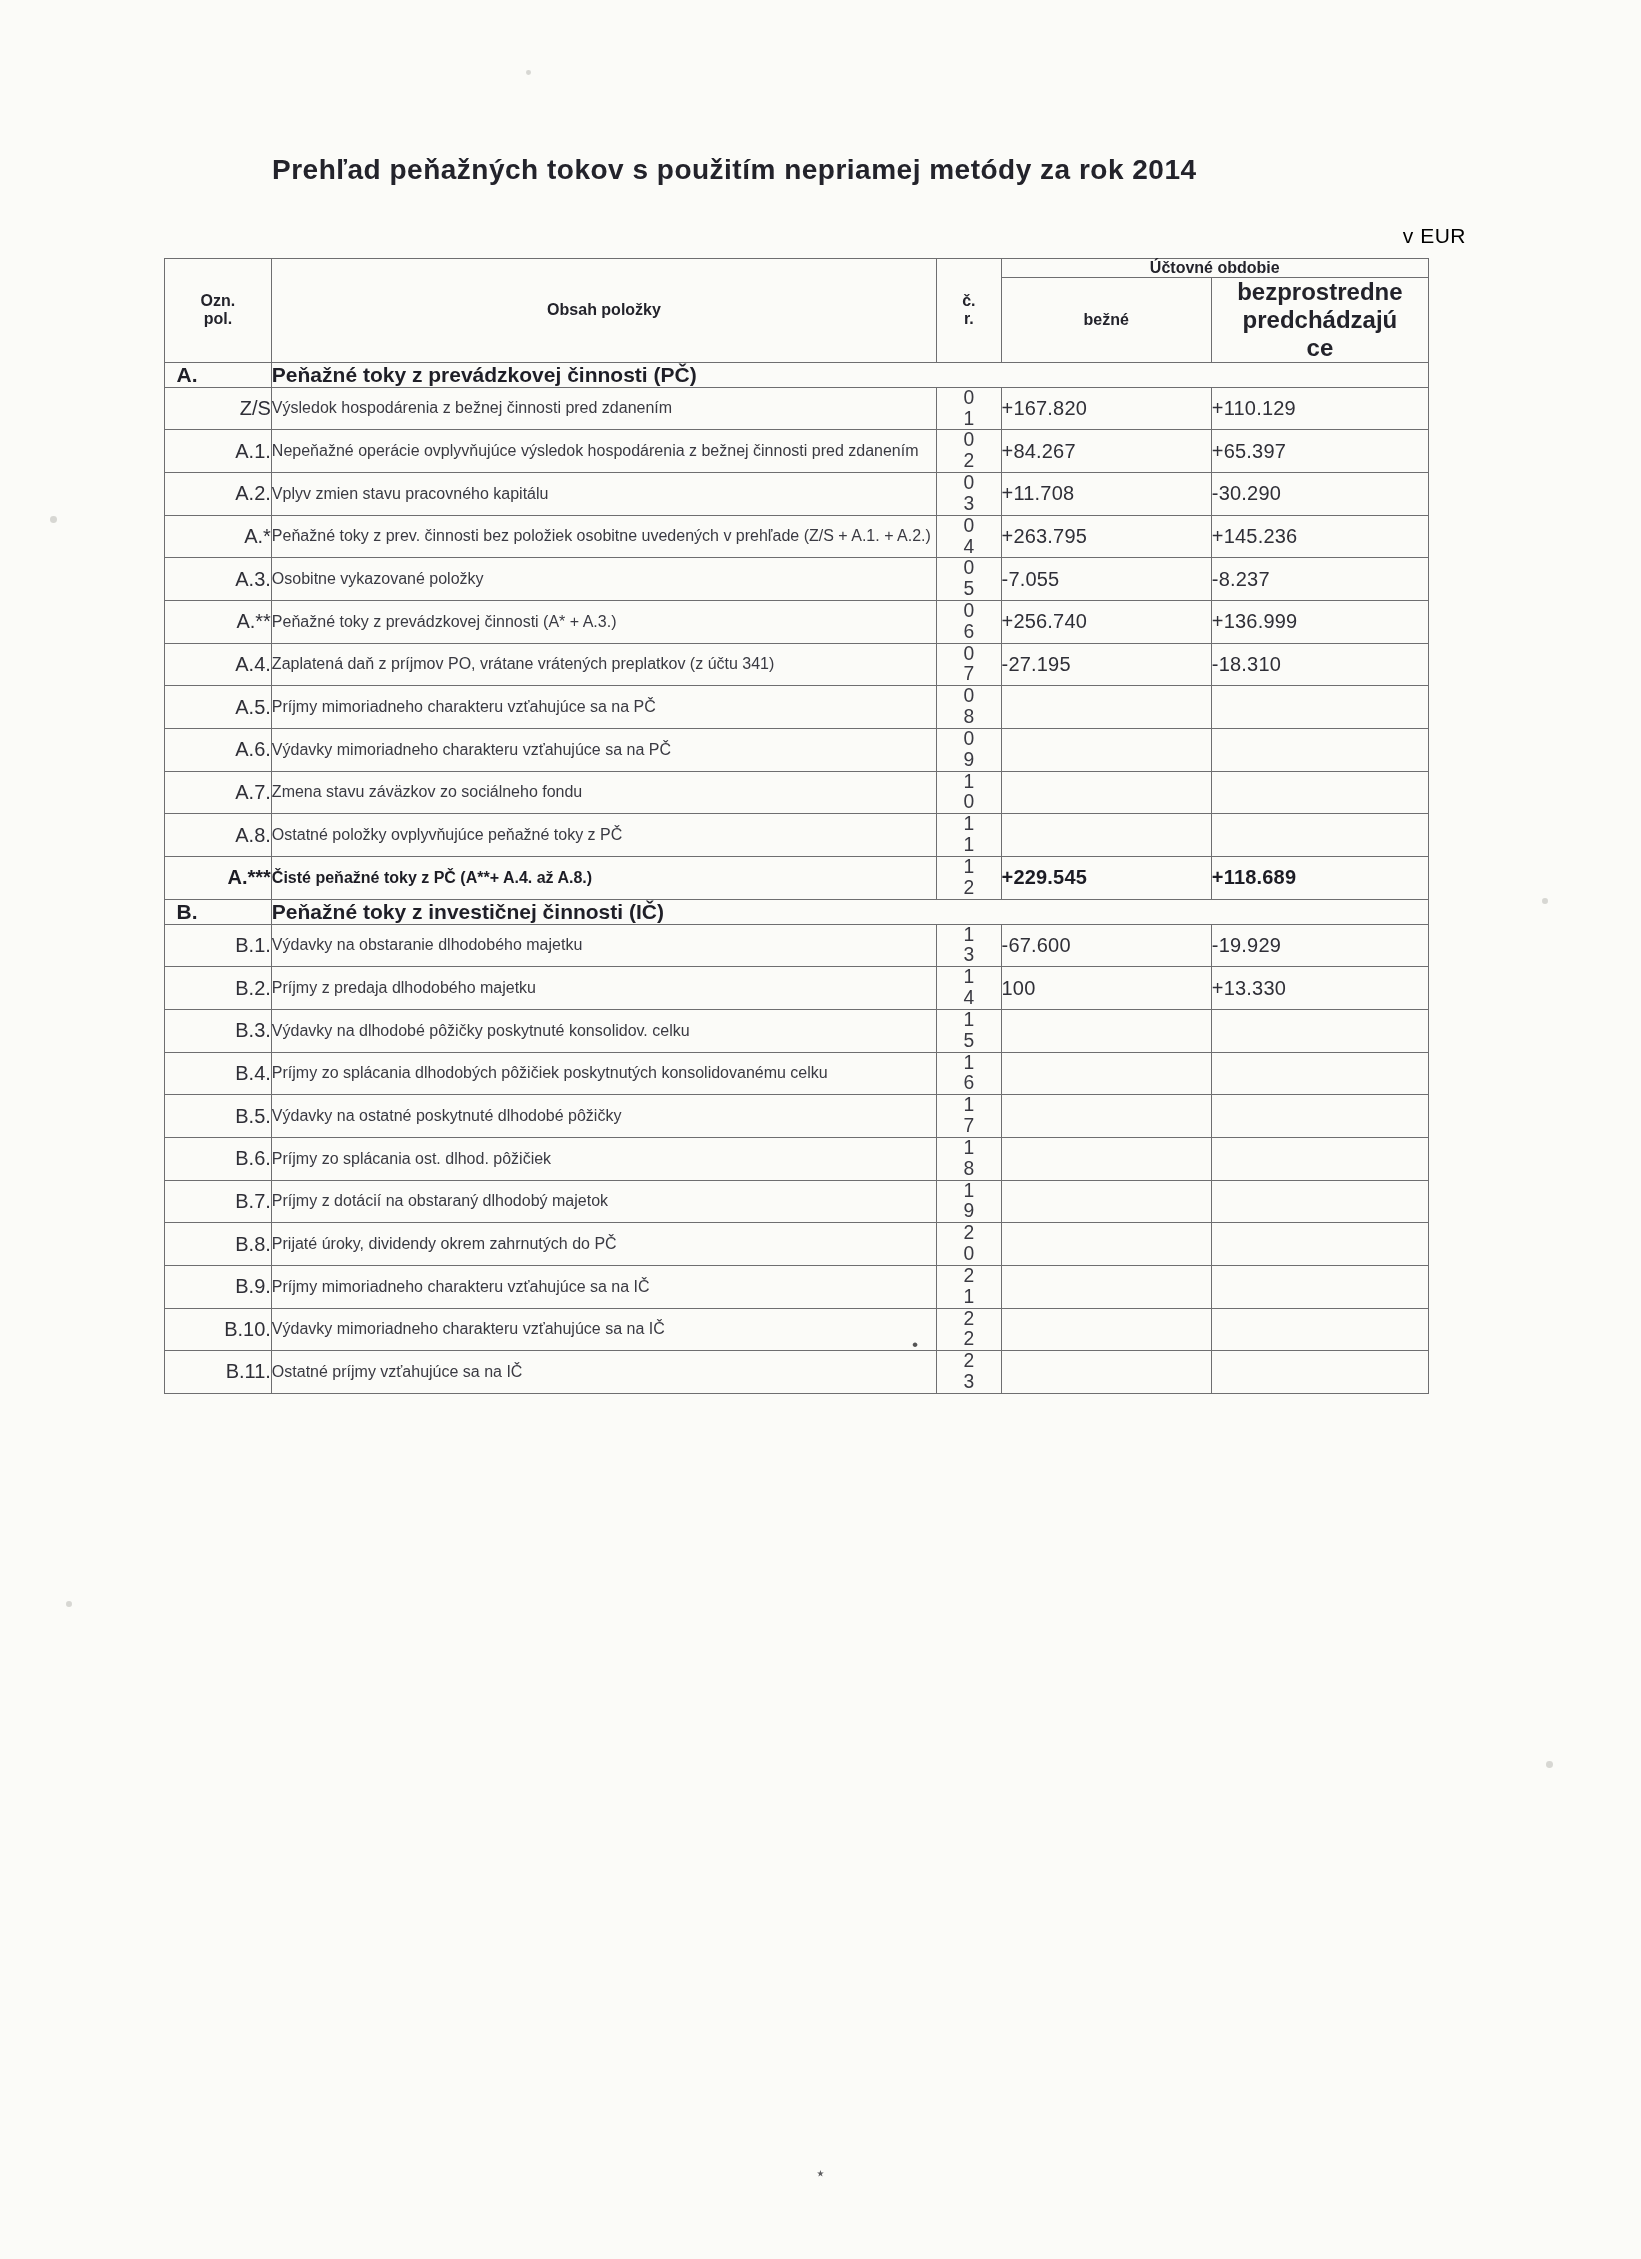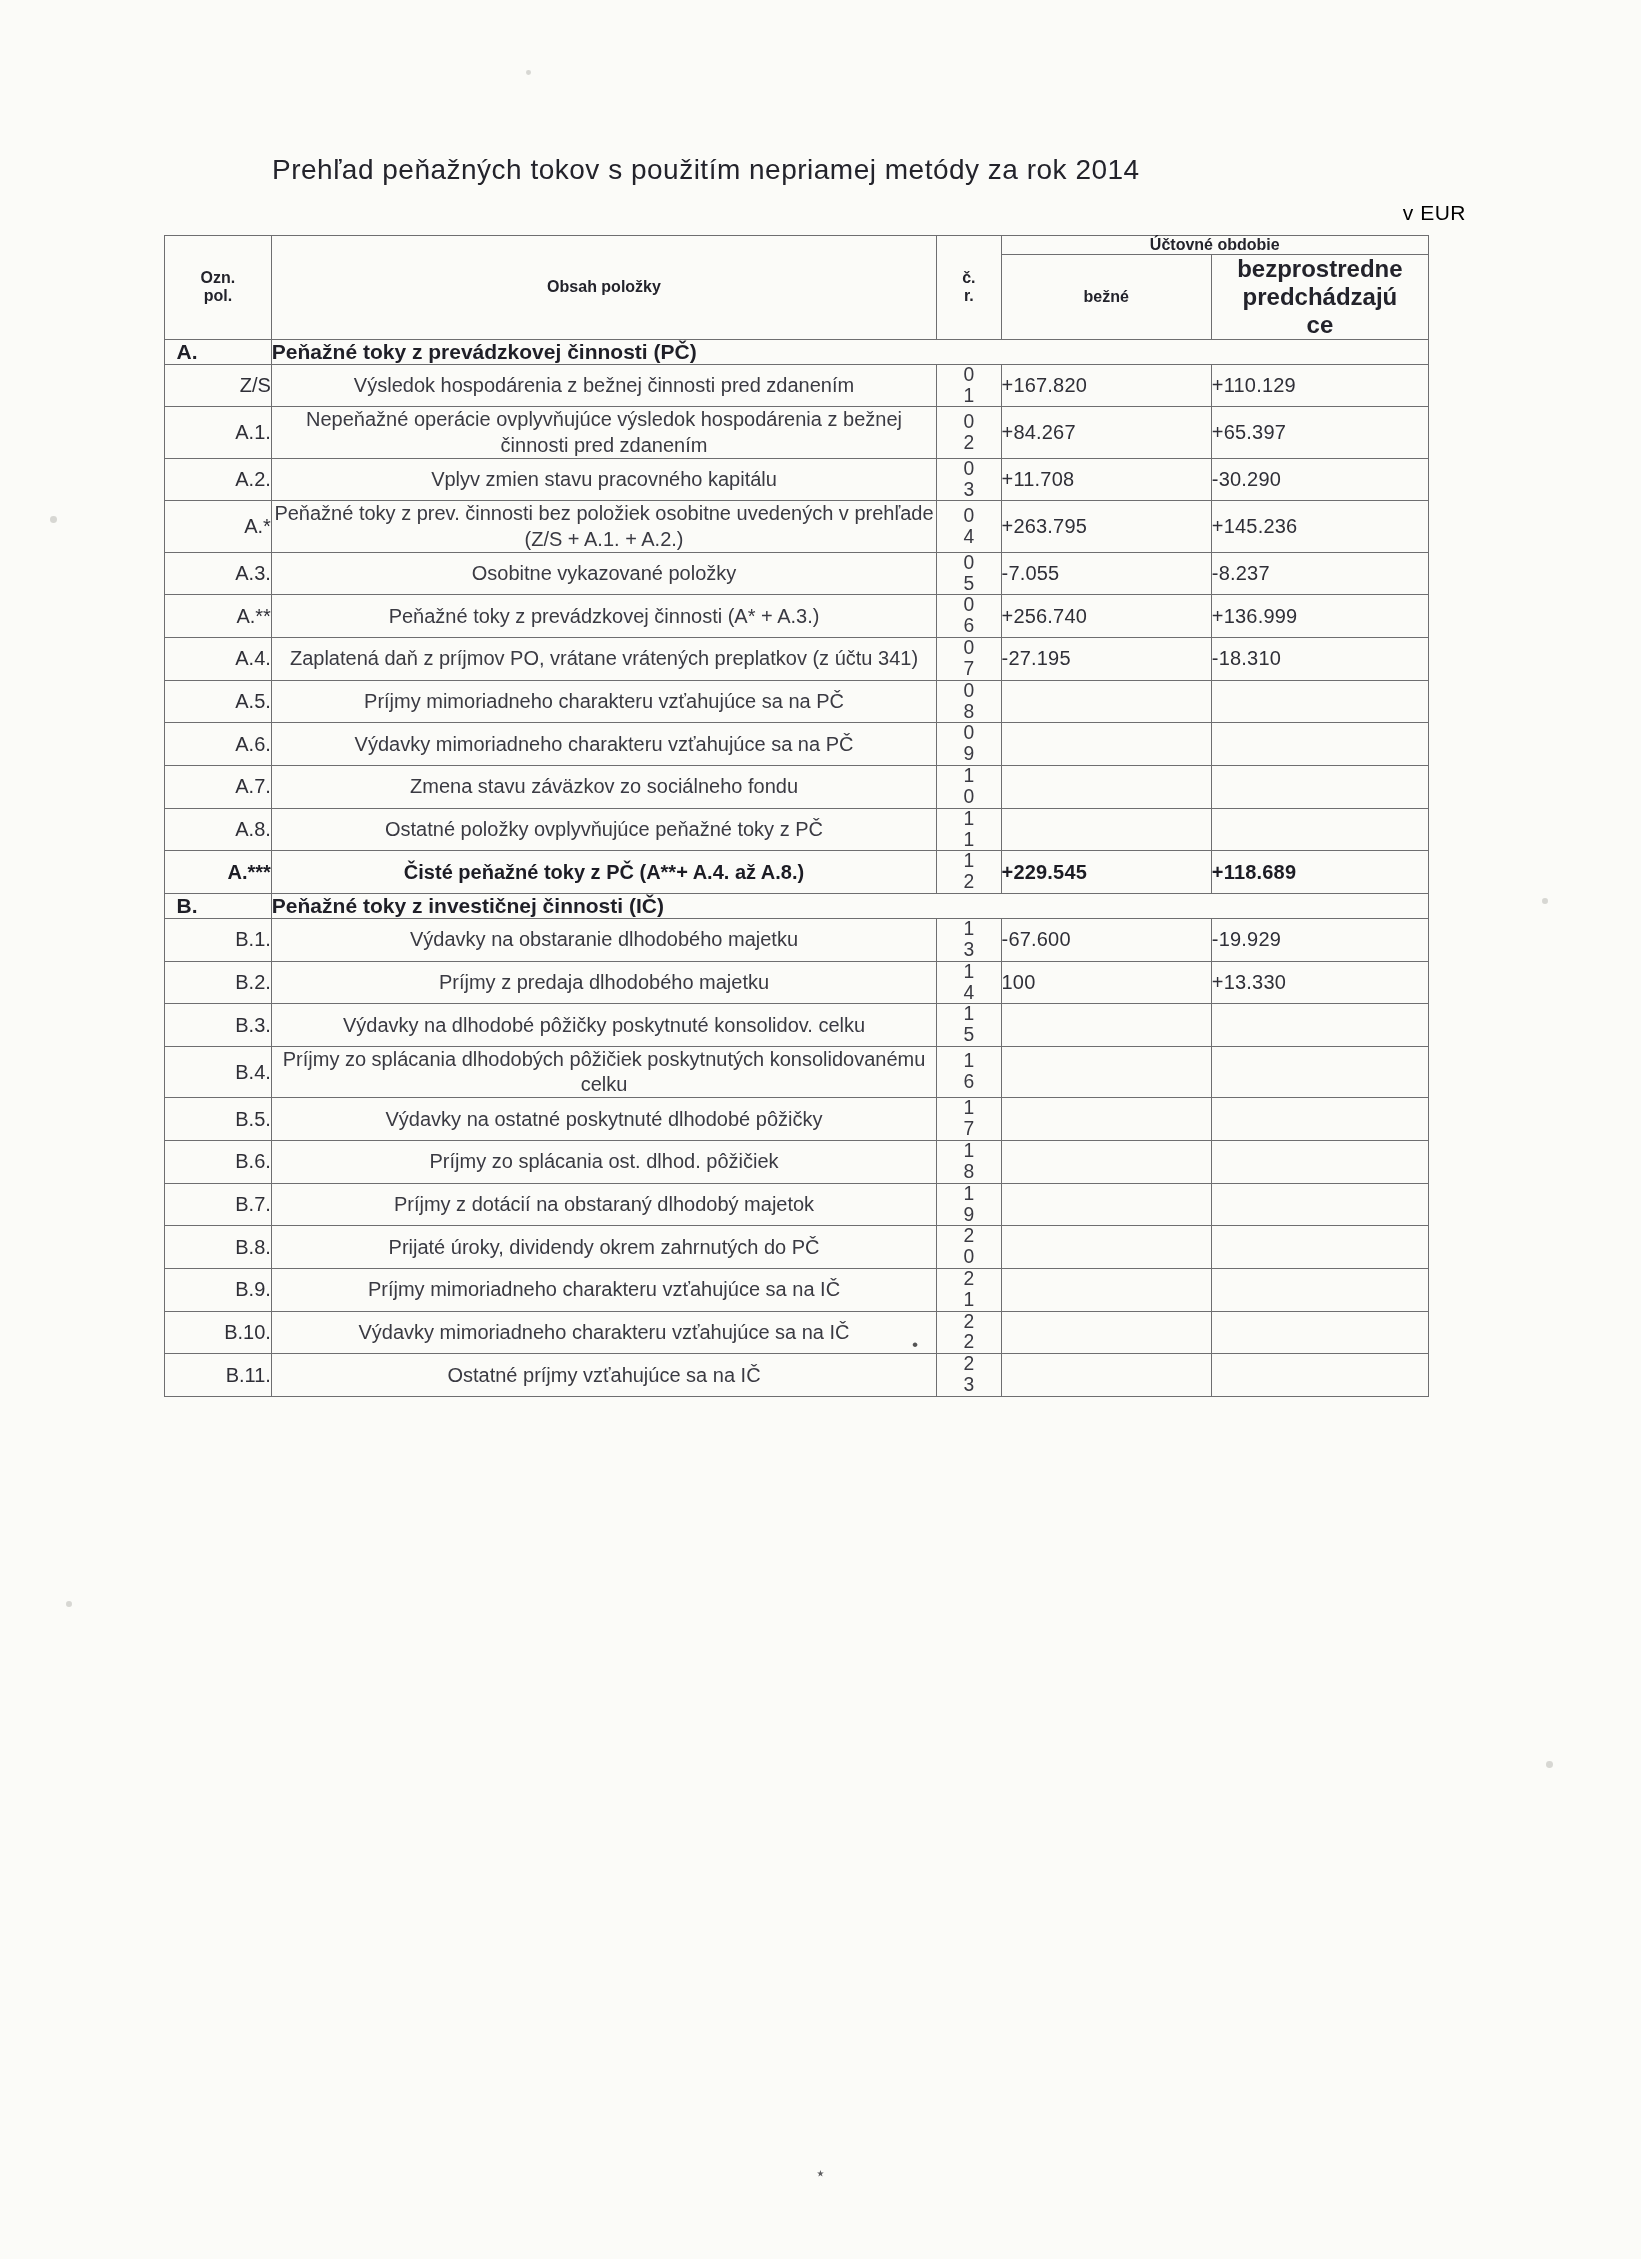--- a/index.html
+++ b/index.html
@@ -30,24 +30,24 @@
     opacity: .55;
   }
   .content {
     position: absolute;
     left: 164px;
     top: 154px;
     width: 1323px;
   }
   .doc-title {
     font-size: 28px;
-    font-weight: normal;
+    font-weight: bold;
     letter-spacing: 0.5px;
     color: #23232b;
-    margin: 0 0 15px 108px;
+    margin: 0 0 38px 108px;
   }
   .unit-line {
     text-align: right;
     font-size: 21px;
     color: #000000;
     margin: 0 21px 9.7px 0;
     letter-spacing: 0.5px;
   }
   table.cf {
     border-collapse: collapse;
@@ -76,24 +76,24 @@
     line-height: 1.16;
   }
   .hcell.small { font-size: 24px; }
   .ozn {
     text-align: right;
     padding: 5.8px 0 5.8px 11.6px;
     font-size: 20px;
     color: #2f2f37;
   }
   .obsah {
-    text-align: center;
+    text-align: left;
     padding: 6.8px 7.7px 6.8px 13.5px;
     line-height: 1.26;
-    font-size: 20px;
+    font-size: 16px;
     color: #3a3a42;
   }
   .cr {
     text-align: center;
     font-size: 19.3px;
     color: #3a3a42;
     line-height: 1.08;
     padding: 3.9px 0;
   }
   .cr span { display: block; }

